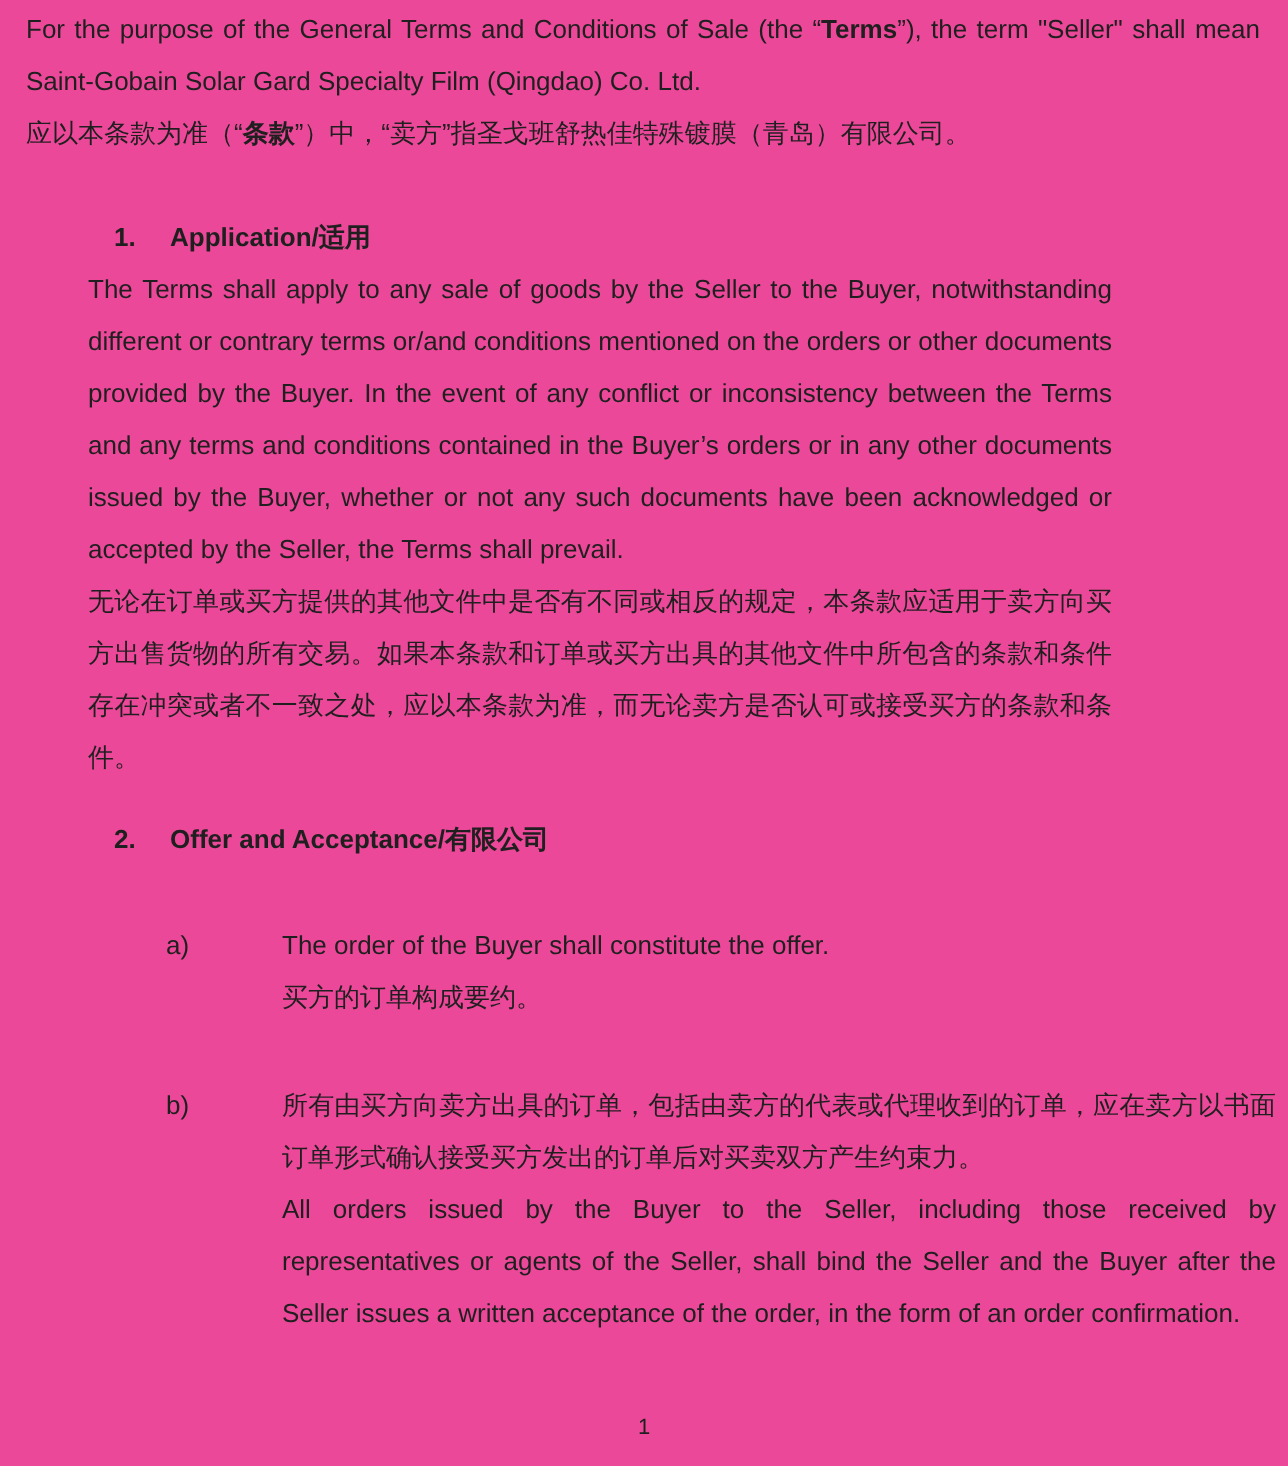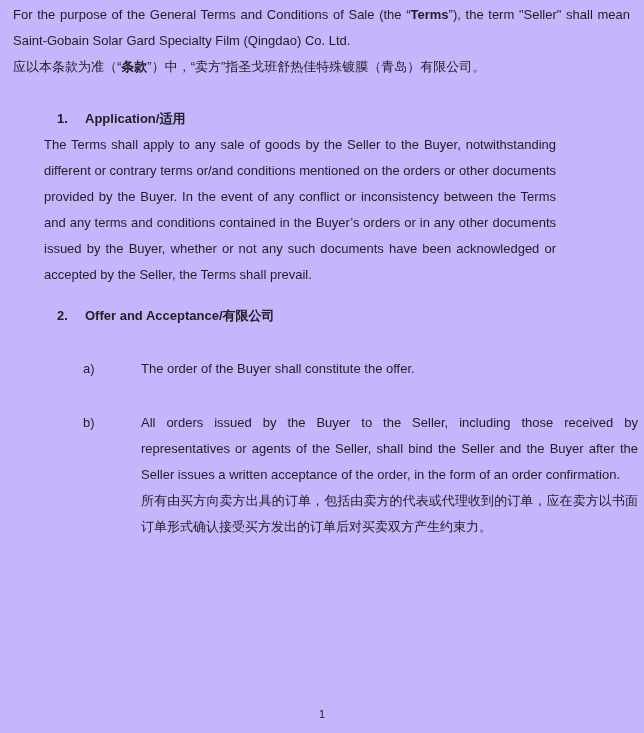--- a/index.html
+++ b/index.html
@@ -1,21 +1,21 @@
 <!DOCTYPE html>
 <html><head>
 <meta charset="utf-8">
 <style>
   * { margin: 0; padding: 0; box-sizing: border-box; }
   html, body { background: #ffffff; }
   .page {
     position: relative;
     width: 644px;
     height: 733px;
-    background: #c4b5fd;
+    background: #ec4899;
     color: #1f1f1f;
     font-family: "Liberation Sans", "DejaVu Sans", sans-serif;
     font-size: 13px;
     line-height: 26px;
     overflow: hidden;
   }
   .intro {
     padding: 2px 14px 0 13px;
     text-align: justify;
   }
@@ -61,40 +61,42 @@
     <span class="zh-line"><span>应以本条款为准（“</span><span style="font-weight: bold;">条款</span><span>”）中，“卖方”指圣戈班舒热佳特殊镀膜（青岛）有限公司。</span></span>
   </div>
 
   <div class="section section-1">
     <div class="section-heading">
       <span class="sec-num">1.</span>
       <span class="sec-title">Application/适用</span>
     </div>
     <div class="section-body">
       <div class="justify">The Terms shall apply to any sale of goods by the Seller to the Buyer, notwithstanding different or contrary terms or/and conditions mentioned on the orders or other documents provided by the Buyer. In the event of any conflict or inconsistency between the Terms and any terms and conditions contained in the Buyer’s orders or in any other documents issued by the Buyer, whether or not any such documents have been acknowledged or accepted by the Seller, the Terms shall prevail.</div>
+      <div class="justify">无论在订单或买方提供的其他文件中是否有不同或相反的规定，本条款应适用于卖方向买方出售货物的所有交易。如果本条款和订单或买方出具的其他文件中所包含的条款和条件存在冲突或者不一致之处，应以本条款为准，而无论卖方是否认可或接受买方的条款和条件。</div>
     </div>
   </div>
 
   <div class="section section-2">
     <div class="section-heading">
       <span class="sec-num">2.</span>
       <span class="sec-title">Offer and Acceptance/有限公司</span>
     </div>
 
     <div class="sub-item sub-item-a">
       <span class="item-label">a)</span>
       <span class="item-content">
         <span class="justify" style="display:block">The order of the Buyer shall constitute the offer.</span>
+        <span style="display:block">买方的订单构成要约。</span>
       </span>
     </div>
 
     <div class="sub-item sub-item-b">
       <span class="item-label">b)</span>
       <span class="item-content">
+        <span class="justify" style="display:block">所有由买方向卖方出具的订单，包括由卖方的代表或代理收到的订单，应在卖方以书面订单形式确认接受买方发出的订单后对买卖双方产生约束力。</span>
         <span class="justify" style="display:block">All orders issued by the Buyer to the Seller, including those received by representatives or agents of the Seller, shall bind the Seller and the Buyer after the Seller issues a written acceptance of the order, in the form of an order confirmation.</span>
-        <span class="justify" style="display:block">所有由买方向卖方出具的订单，包括由卖方的代表或代理收到的订单，应在卖方以书面订单形式确认接受买方发出的订单后对买卖双方产生约束力。</span>
       </span>
     </div>
   </div>
 
   <div class="page-number">1</div>
 
 </div>
 
 </body></html>

